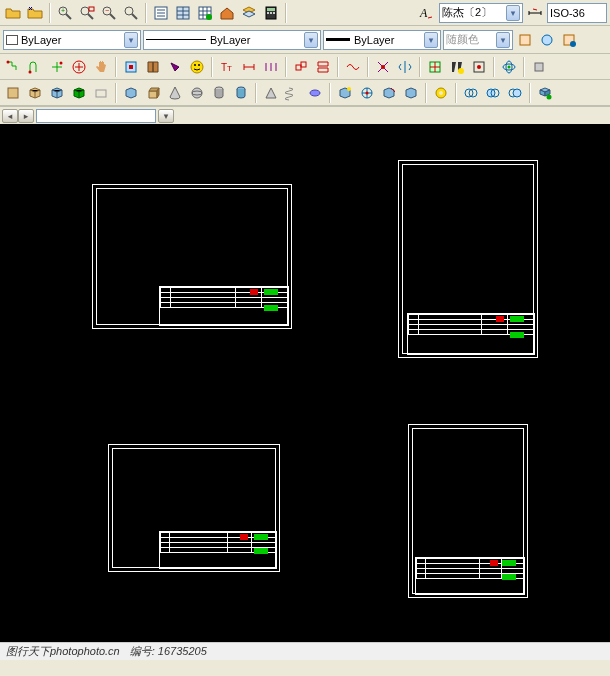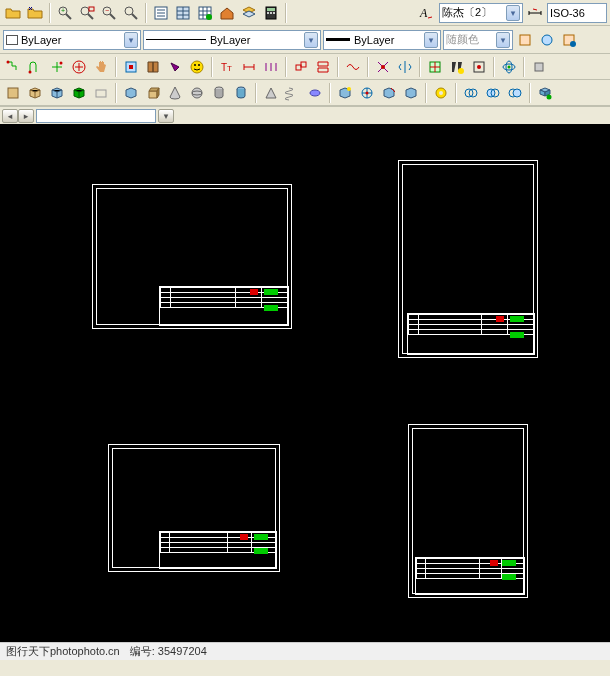--- a/index.html
+++ b/index.html
@@ -126,20 +126,21 @@
 .footer {
   height: 18px;
   background: #f0f0f0;
   display: flex;
   align-items: center;
   padding: 0 6px;
   font-size: 11px;
   color: #333;
   gap: 10px;
   border-top: 1px solid #ccc;
+  font-style: italic;
 }
 </style>
 </head>
 <body>
 
 <div class="toolbar-row">
   <span class="ico">
       <svg viewBox="0 0 16 16">
         <path fill="#f0c040" stroke="#a07010" d="M1 4h5l1 2h8v7H1z"></path>
       </svg>
@@ -732,15 +733,15 @@
         </table>
     </div>
   </div>
 
 </div>
 
 <div class="footer">
   <span>图行天下photophoto.cn</span>
   <span>
     <span>编号:</span>
-    <span>35497204</span>
+    <span>16735205</span>
   </span>
 </div>
 
 </body></html>

